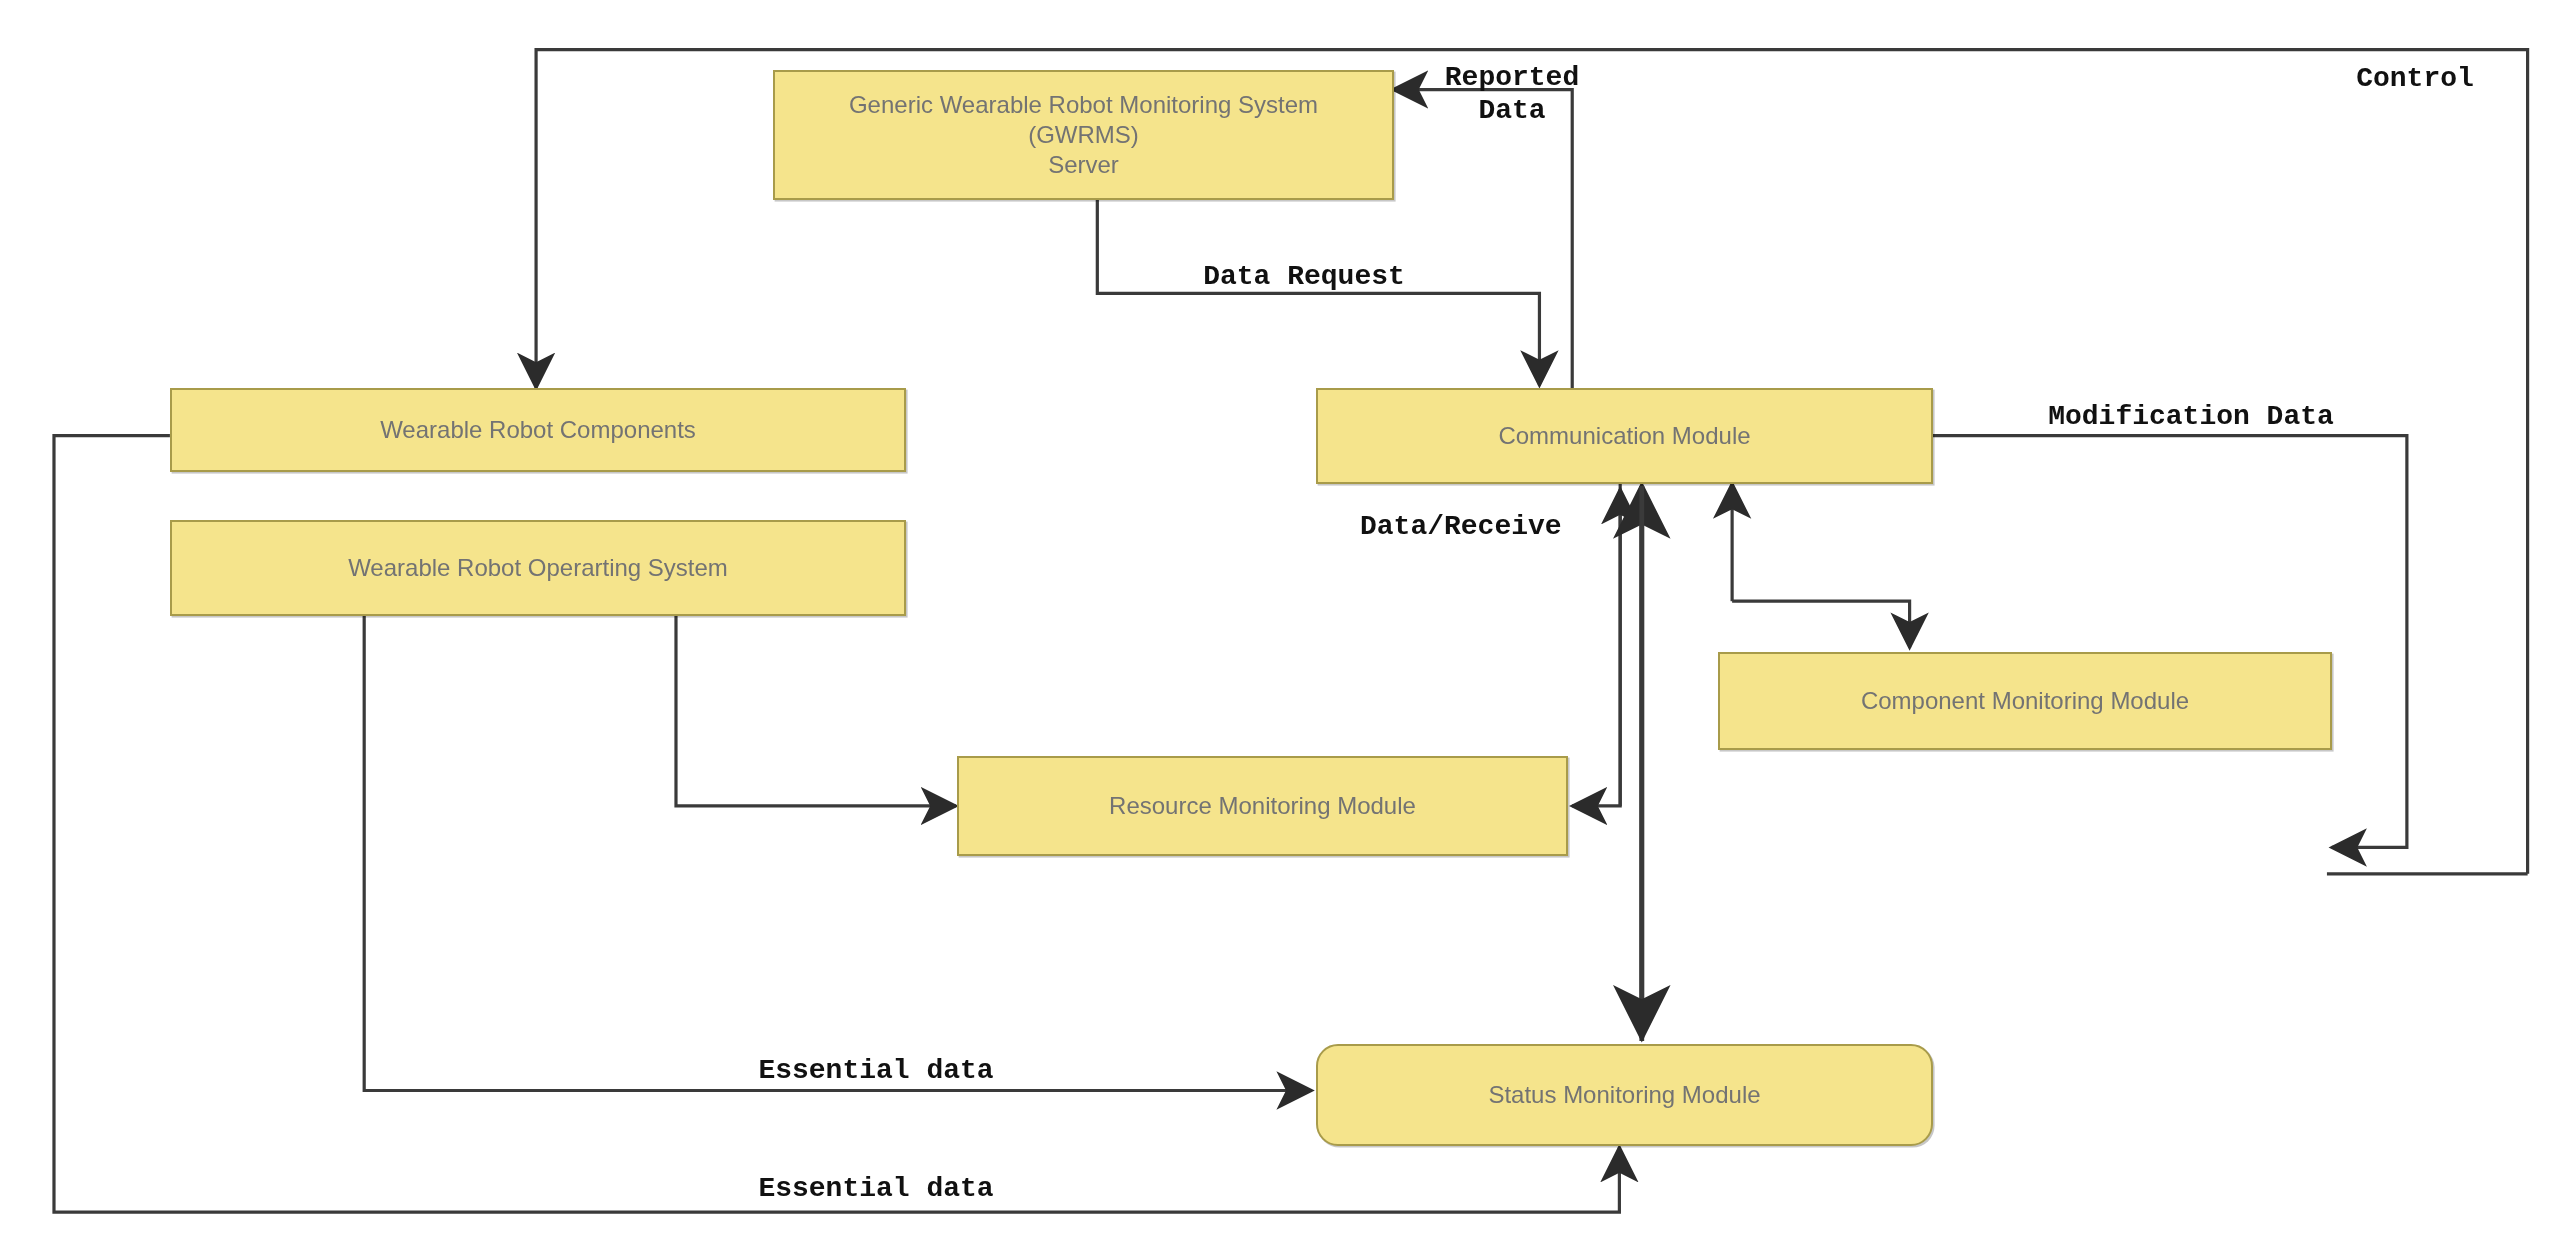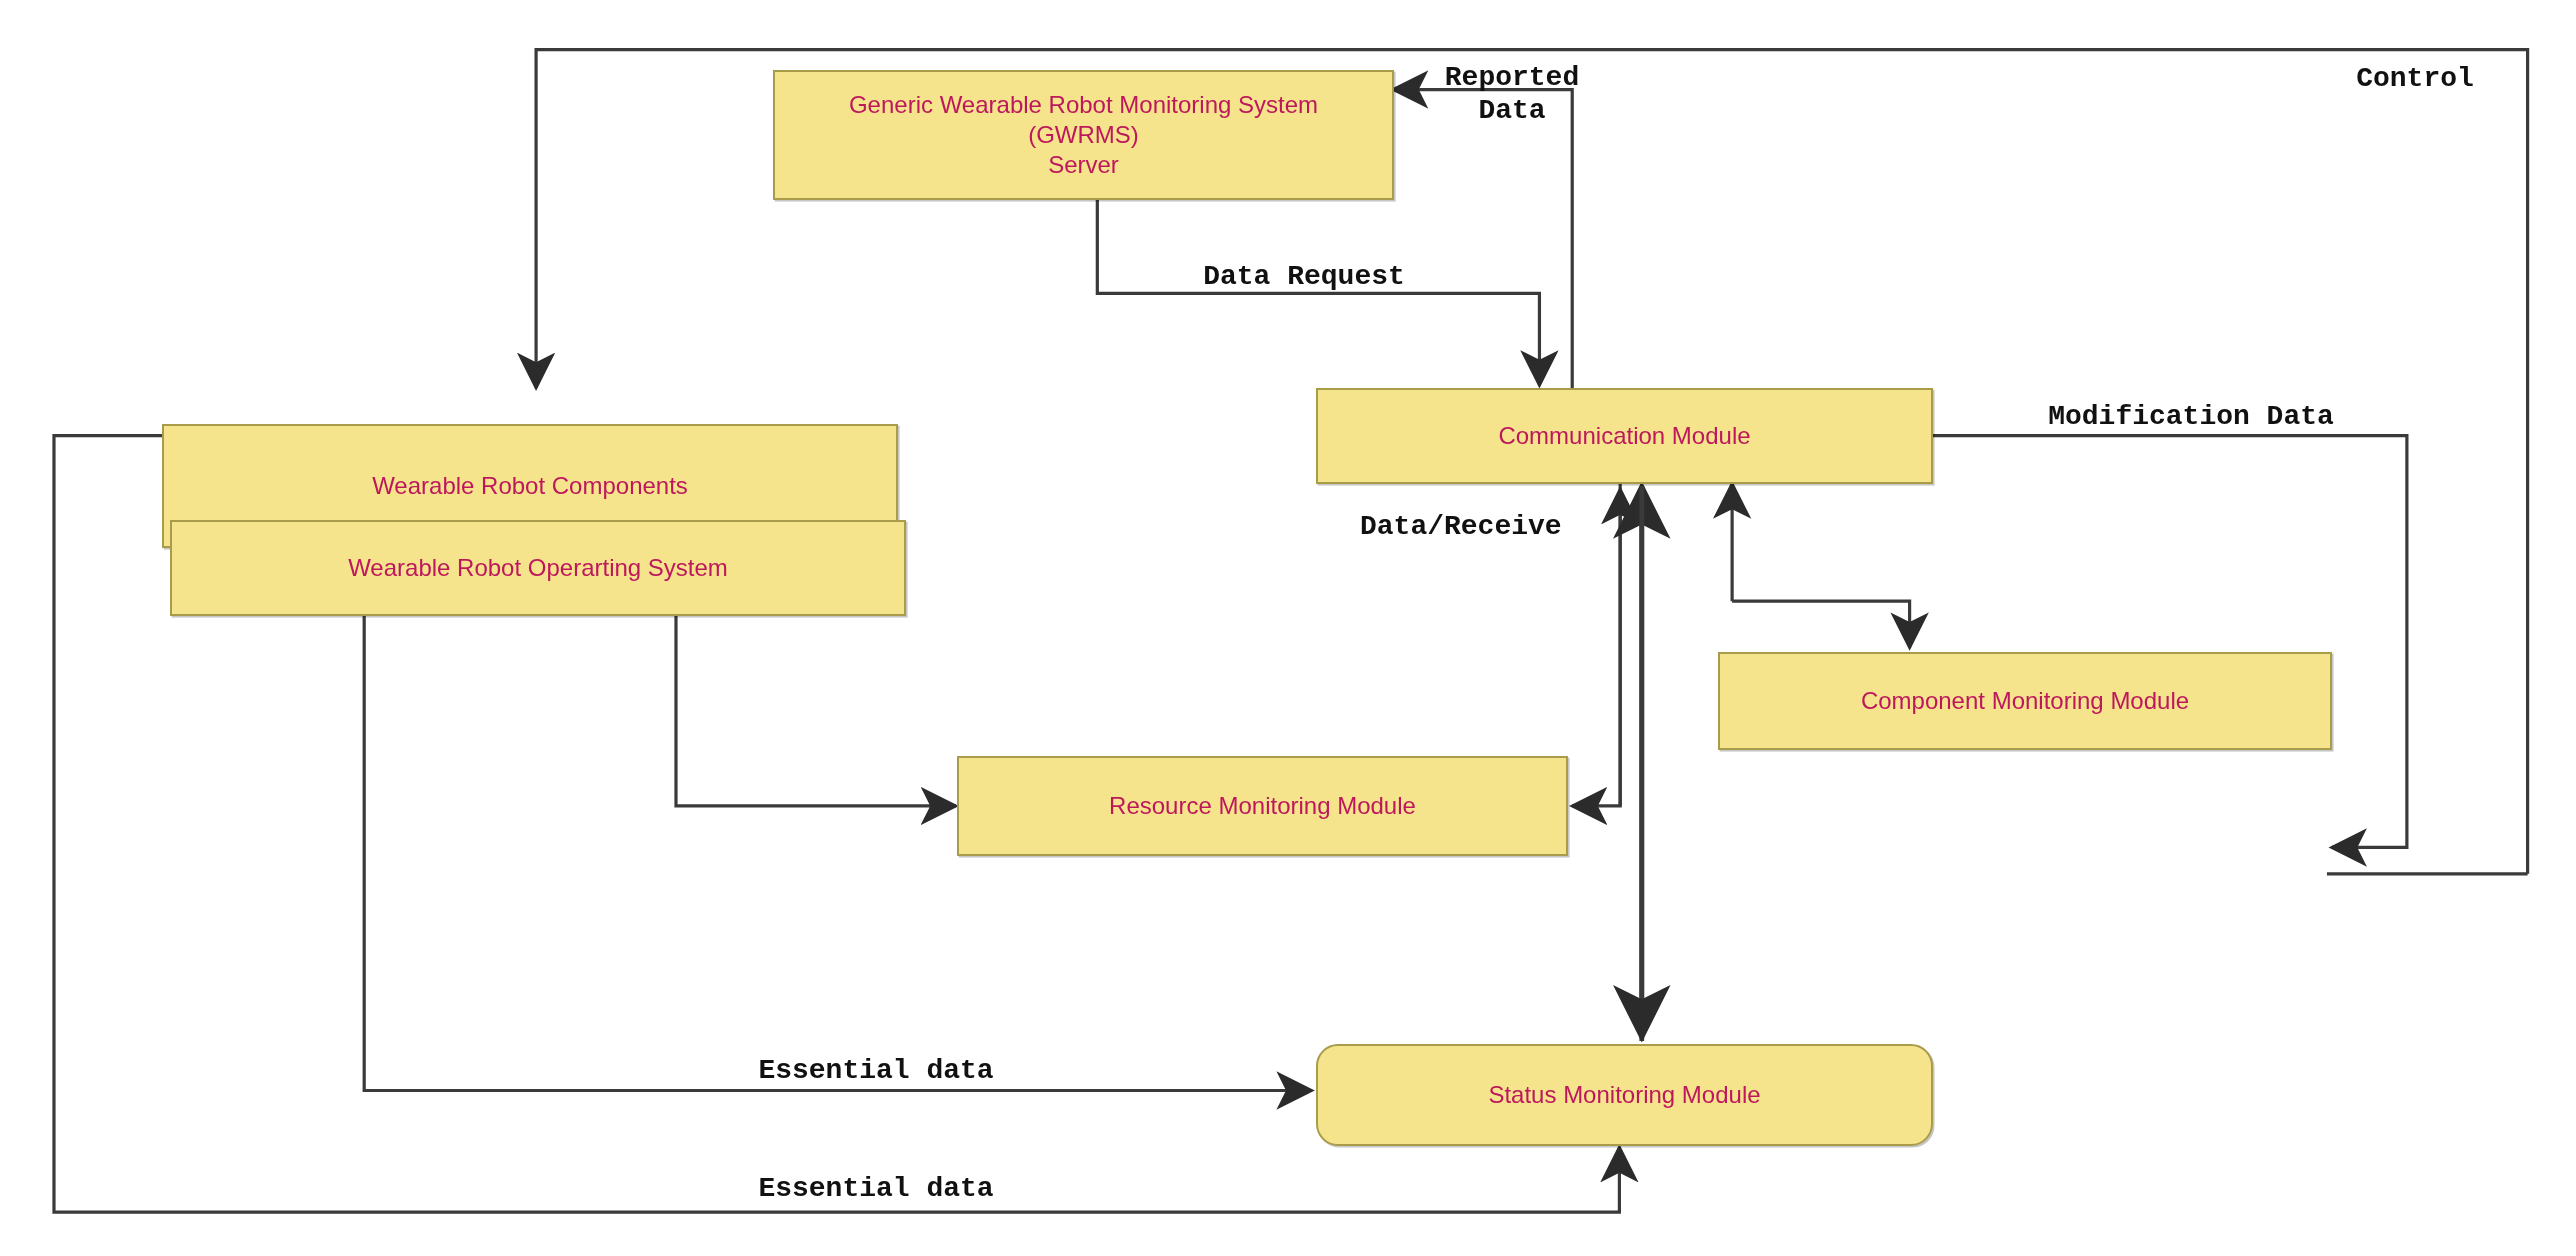--- a/index.html
+++ b/index.html
@@ -1,21 +1,21 @@
 <!DOCTYPE html>
 <html style="font-size:12.8px"><head>
 <meta charset="utf-8">
 <style>
   html,body{margin:0;padding:0;background:#ffffff;}
   body{font-family:"Liberation Sans",sans-serif;}
   #stage{position:relative;width:2576px;height:1256px;background:#ffffff;overflow:hidden;}
   svg#wires{position:absolute;left:0;top:0;width:2576px;height:1256px;}
   .node{position:absolute;box-sizing:border-box;background:#f5e48c;border:2.4px solid #a89b4a;
         display:flex;align-items:center;justify-content:center;text-align:center;
-        font-size:24px;color:#be185d;line-height:1.25;font-weight:400;
+        font-size:24px;color:#737373;line-height:1.25;font-weight:400;
         box-shadow:1.6px 1.6px 0 rgba(0,0,0,0.22);}
   .node span{display:block;padding:0 8px;}
   .edge-label{position:absolute;font-size:28px;font-weight:bold;color:#111;
               text-align:center;line-height:1.18;white-space:pre-line;font-family:Liberation Mono, monospace;}
 </style>
 </head>
 <body>
 
 <div id="stage">
 
@@ -53,21 +53,21 @@
       <path d="M 212,545 L 67,545 L 67,1516 L 2025,1516 L 2025,1435" marker-end="url(#ah)"></path>
     </g>
   </svg>
 
   <div class="node" style="left:773px;top:70px;width:621px;height:130px;">
     <span style="white-space:pre-line;">Generic Wearable Robot Monitoring System
 (GWRMS)
 Server</span>
   </div>
 
-  <div class="node" style="left:162px;top:388px;width:736px;height:124px;margin-top:36px;">
+  <div class="node" style="left:170px;top:388px;width:736px;height:84px;">
     <span>Wearable Robot Components</span>
   </div>
 
   <div class="node" style="left:170px;top:520px;width:736px;height:96px;">
     <span>Wearable Robot Operarting System</span>
   </div>
 
   <div class="node" style="left:1316px;top:388px;width:617px;height:96px;">
     <span>Communication Module</span>
   </div>

